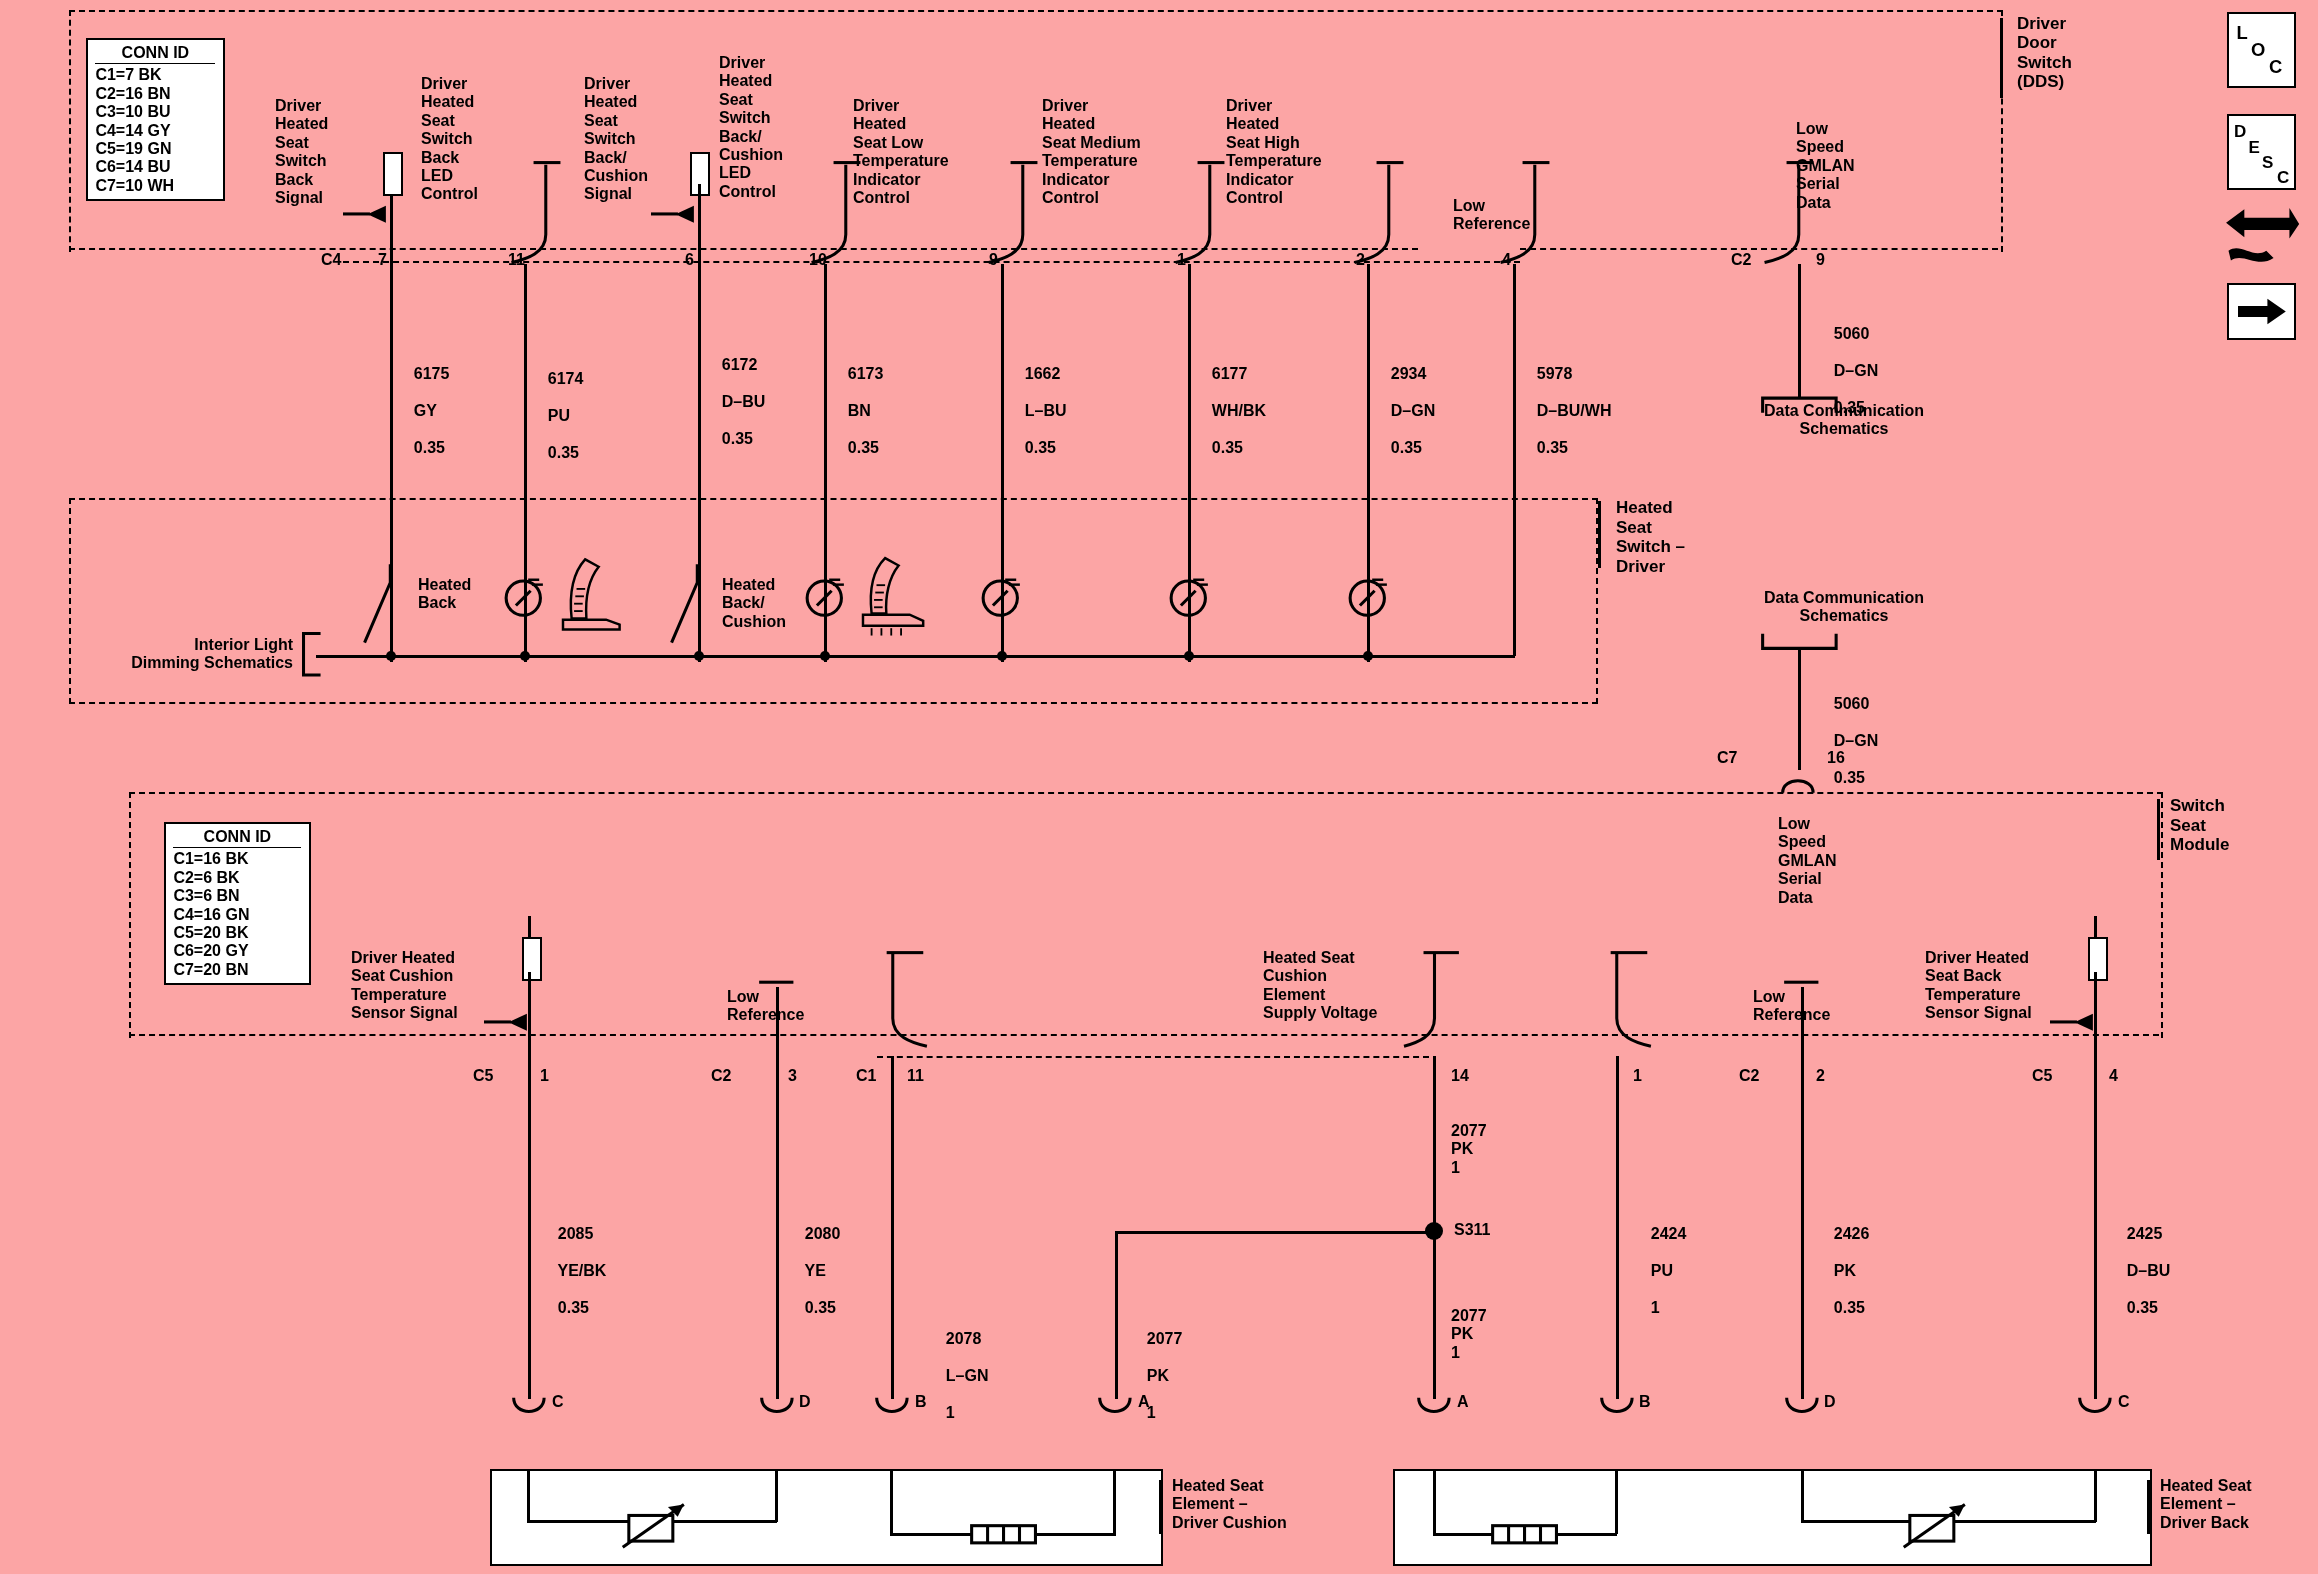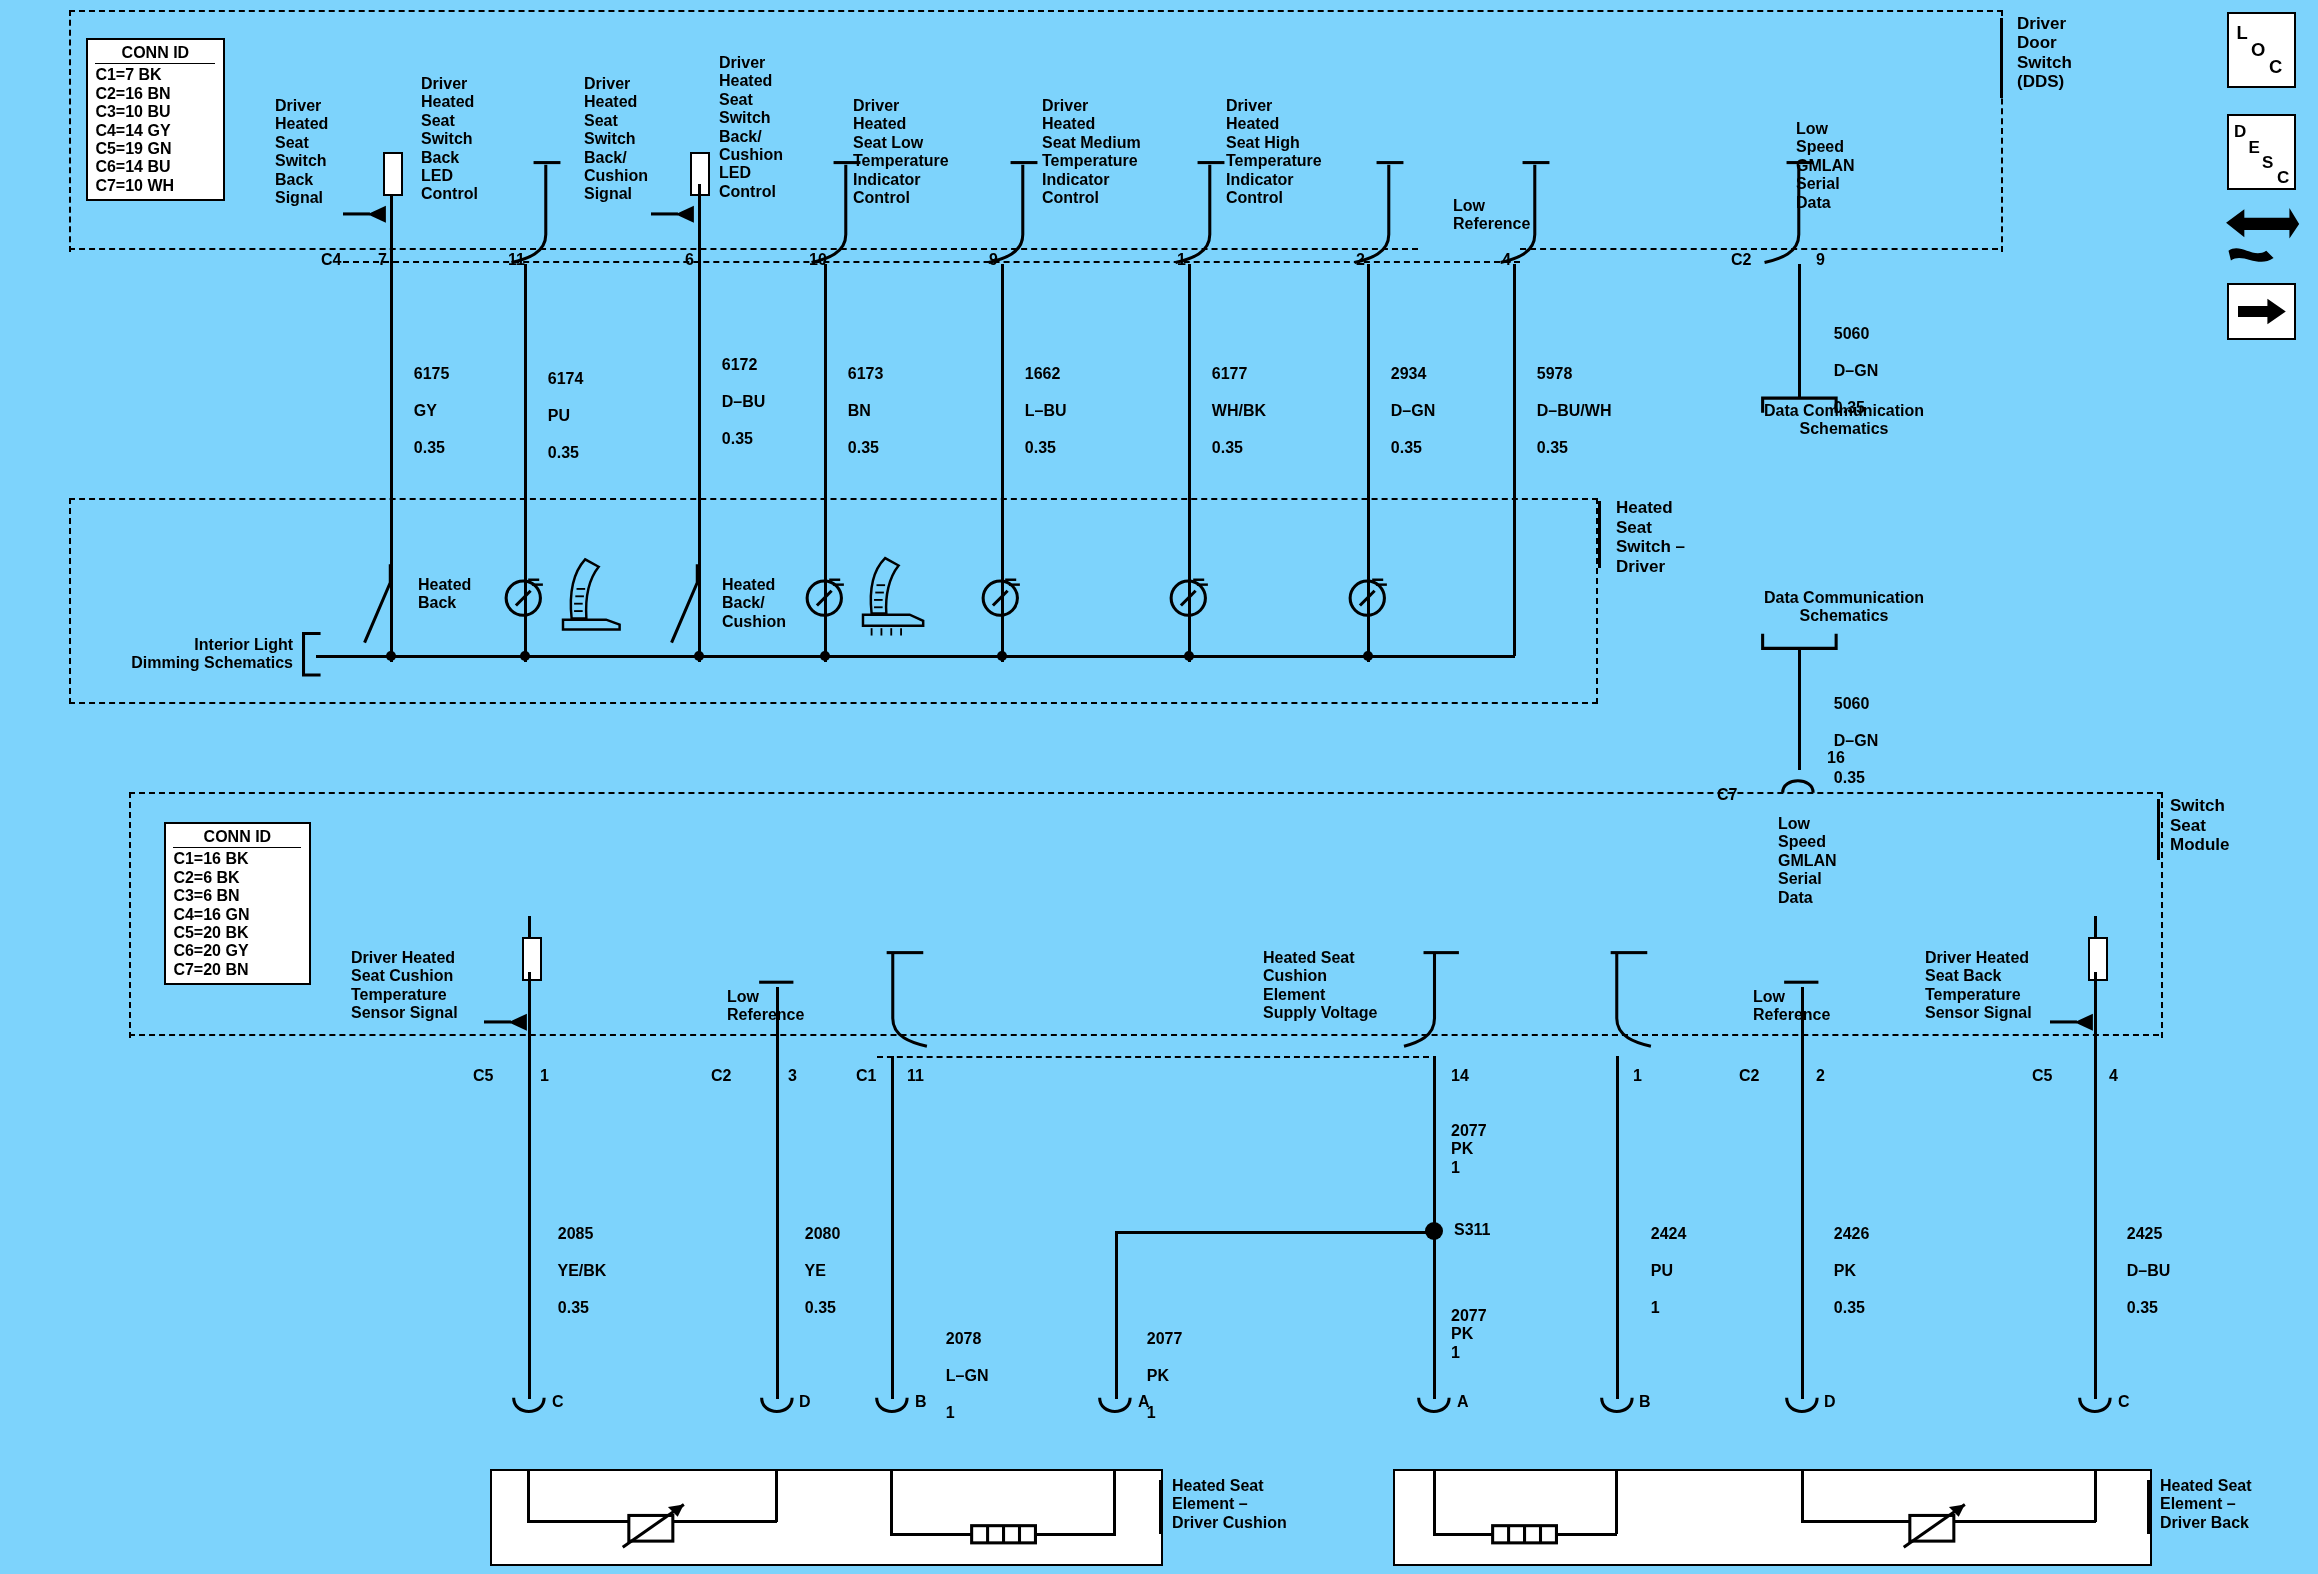--- a/index.html
+++ b/index.html
@@ -1,17 +1,17 @@
 <!DOCTYPE html>
 <html style="font-size:9.8px"><head>
 <meta charset="utf-8">
 <style>
   html,body{margin:0;padding:0;background:#fff;}
   body{font-family:"Liberation Sans", sans-serif;}
-  #sheet{position:relative;width:2319px;height:1575px;background:#7dd3fc;overflow:hidden;text-decoration:underline;}
+  #sheet{position:relative;width:2319px;height:1575px;background:#fca5a5;overflow:hidden;text-decoration:underline;}
   .t{position:absolute;font-family:"Liberation Sans", sans-serif;font-size:16px;line-height:18.4px;color:#000;white-space:pre;font-weight:700;}
   .t.lg{font-size:17px;line-height:19.6px;}
   .ln{position:absolute;background:#000;}
   .h{height:2.5px;}
   .v{width:2.5px;}
   .box{position:absolute;border:2.5px solid #000;background:#fff;}
   .dash-box{position:absolute;border:2.5px dashed #000;background:transparent;}
   .dash-h{position:absolute;height:0;border-top:2.5px dashed #000;}
   .dot{position:absolute;background:#000;border-radius:50%;}
   svg{position:absolute;overflow:visible;}
@@ -319,21 +319,21 @@
   </svg>
   <div class="ln v" style="left:1798px;top:647px;height:123px;"></div>
   <div class="t" style="left:1816px;top:677px;">
     <span>5060</span><br>
     <span>D–GN</span><br>
     <span>0.35</span>
   </div>
   <svg style="left:1779px;top:768px;width:39px;height:31px;" viewBox="0 0 64 50" width="39" height="31">
     <path d="M6,40 C6,14 56,14 56,40" stroke="#000" stroke-width="5" fill="none"></path>
   </svg>
-  <div class="t" style="left:1717px;top:786px;">C7</div>
+  <div class="t" style="left:1717px;top:749px;">C7</div>
   <div class="t" style="left:1827px;top:749px;">16</div>
   <div class="t" style="left:1778px;top:815px;width:104px;">Low
 Speed
 GMLAN
 Serial
 Data</div>
 
   <div class="dash-box" style="left:129px;top:792px;width:2030px;height:244px;border-bottom:none;"></div>
   <div class="dash-h" style="left:129px;top:1034px;width:2030px;"></div>
   <div class="t lg" style="left:2170px;top:796px;width:116px;">Switch

